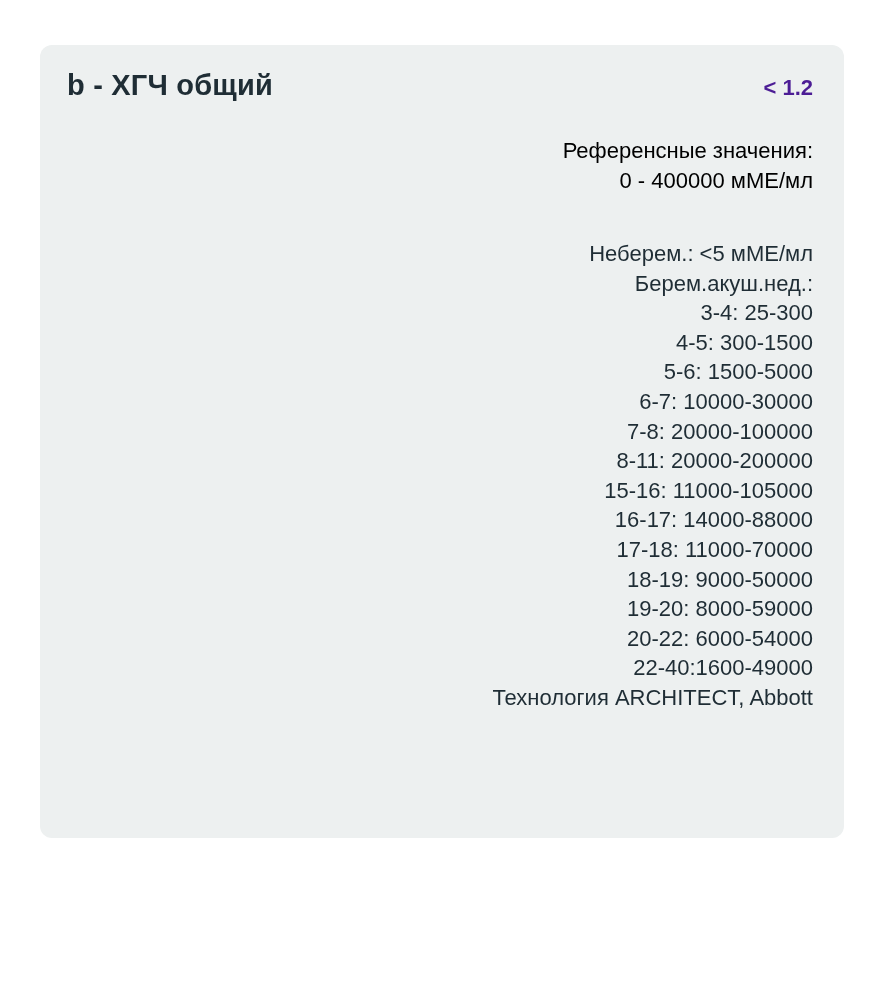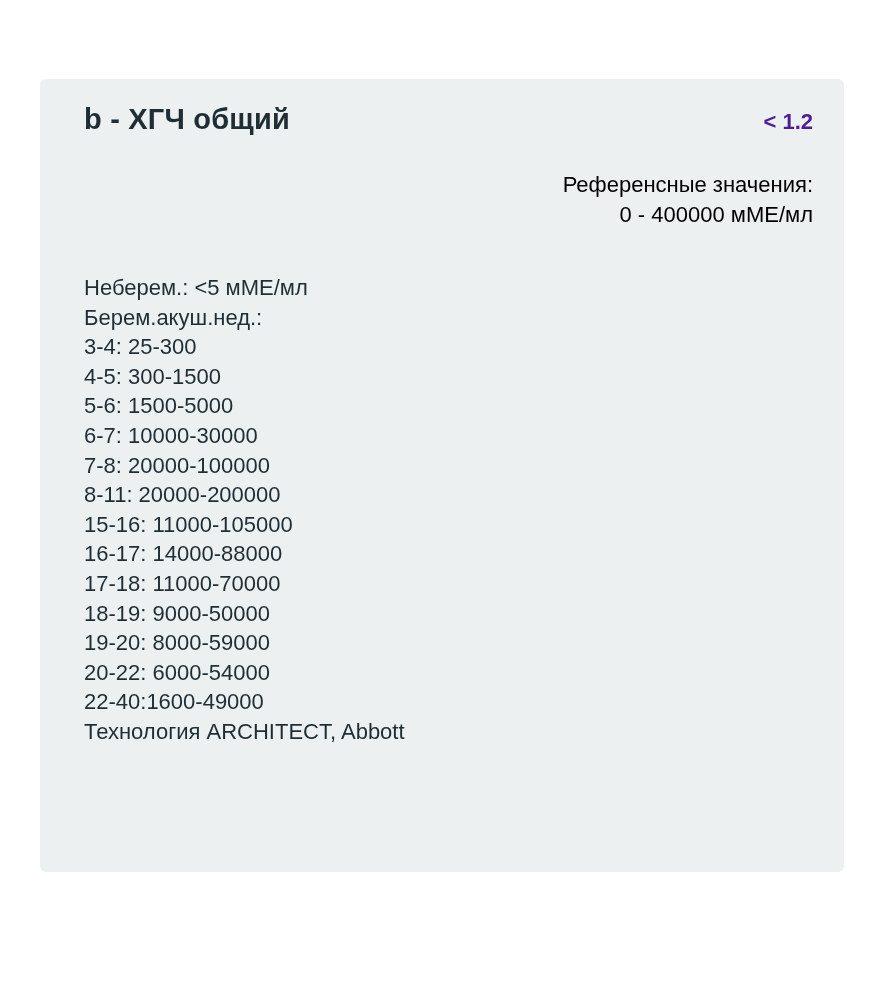--- a/index.html
+++ b/index.html
@@ -14,27 +14,27 @@
   .page {
     position: relative;
     width: 884px;
     height: 1000px;
     background: #ffffff;
     overflow: hidden;
   }
   .result-card {
     position: absolute;
     left: 40px;
-    top: 79px;
+    top: 45px;
     width: 804px;
     height: 793px;
     background: #edf0f0;
-    border-radius: 6px;
+    border-radius: 12px;
     box-sizing: border-box;
-    padding: 24px 31px 0 44px;
+    padding: 24px 31px 0 27px;
     color: #1f2d35;
   }
   .title-row {
     display: flex;
     justify-content: space-between;
     align-items: baseline;
   }
   .test-title {
     font-size: 29px;
     font-weight: 600;
@@ -56,20 +56,21 @@
   }
   .details-block {
     margin-top: 44px;
     font-size: 22px;
     line-height: 29.6px;
     color: #1f2d35;
     font-weight: 400;
   }
   .detail-line {
     white-space: normal;
+    text-align: right;
   }
 </style>
 </head>
 <body>
 
 <div class="page">
   <div class="result-card">
 
     <div class="title-row">
       <div class="test-title">b - ХГЧ общий</div>

